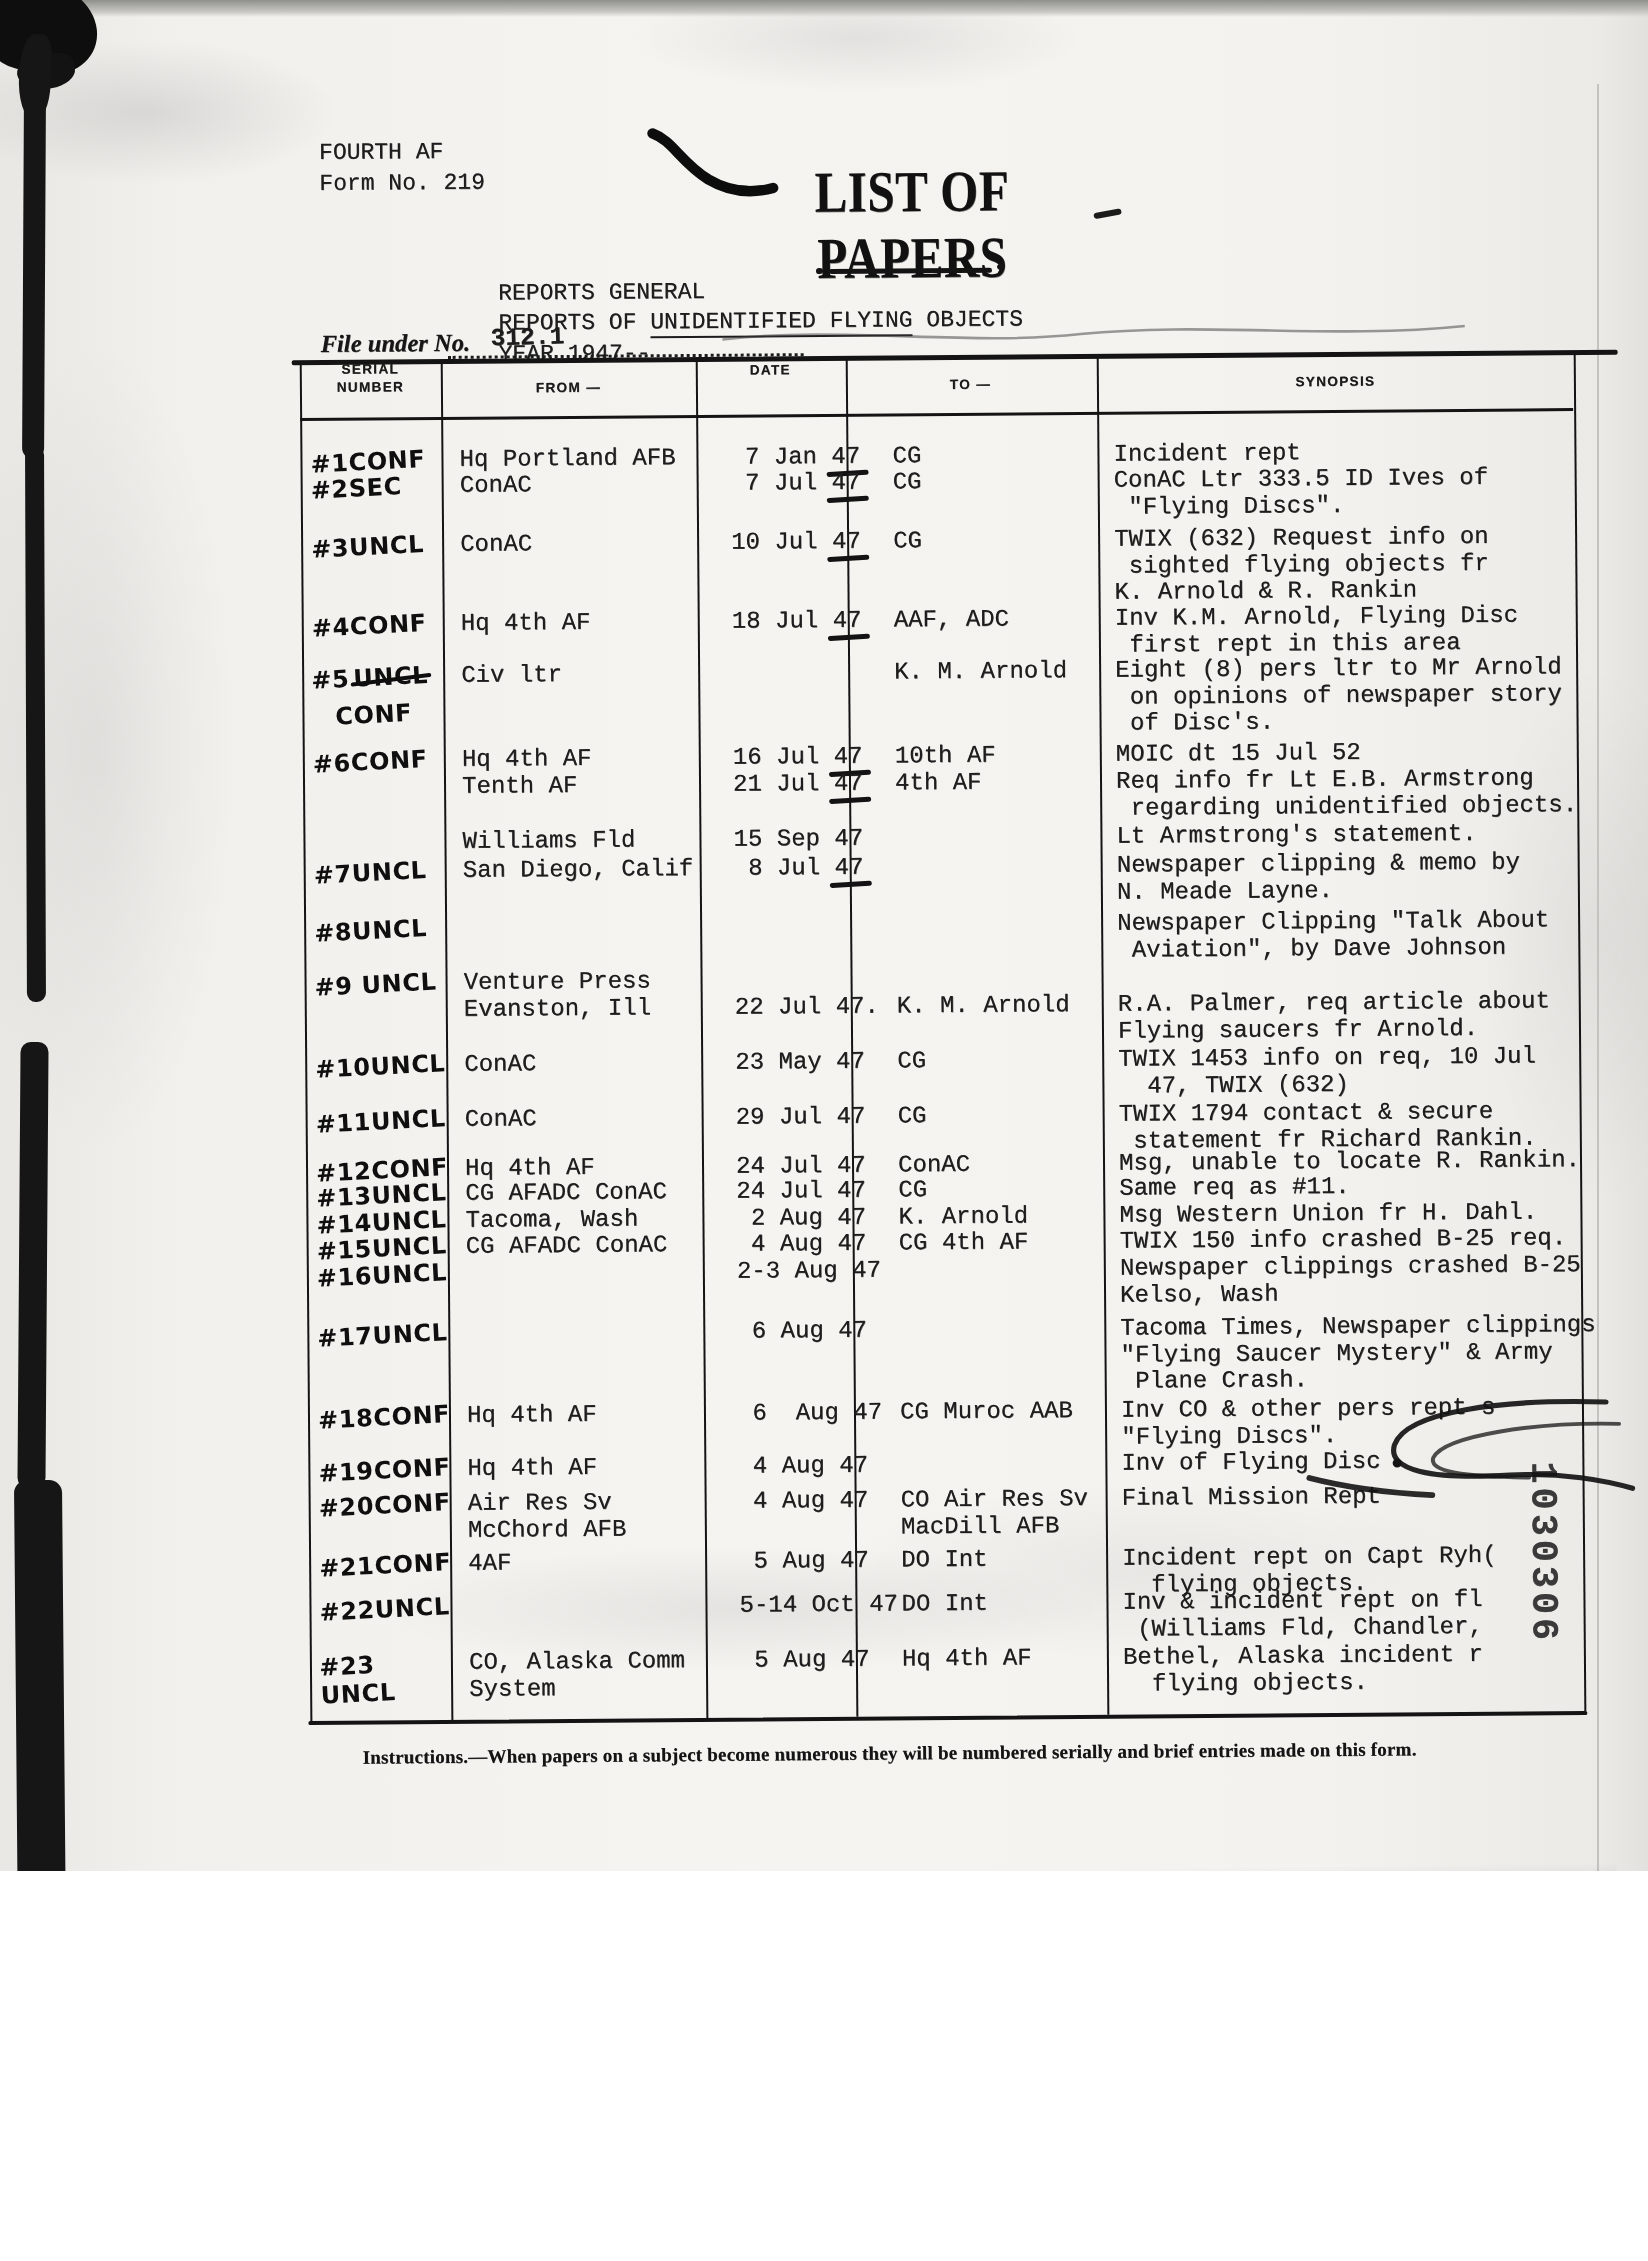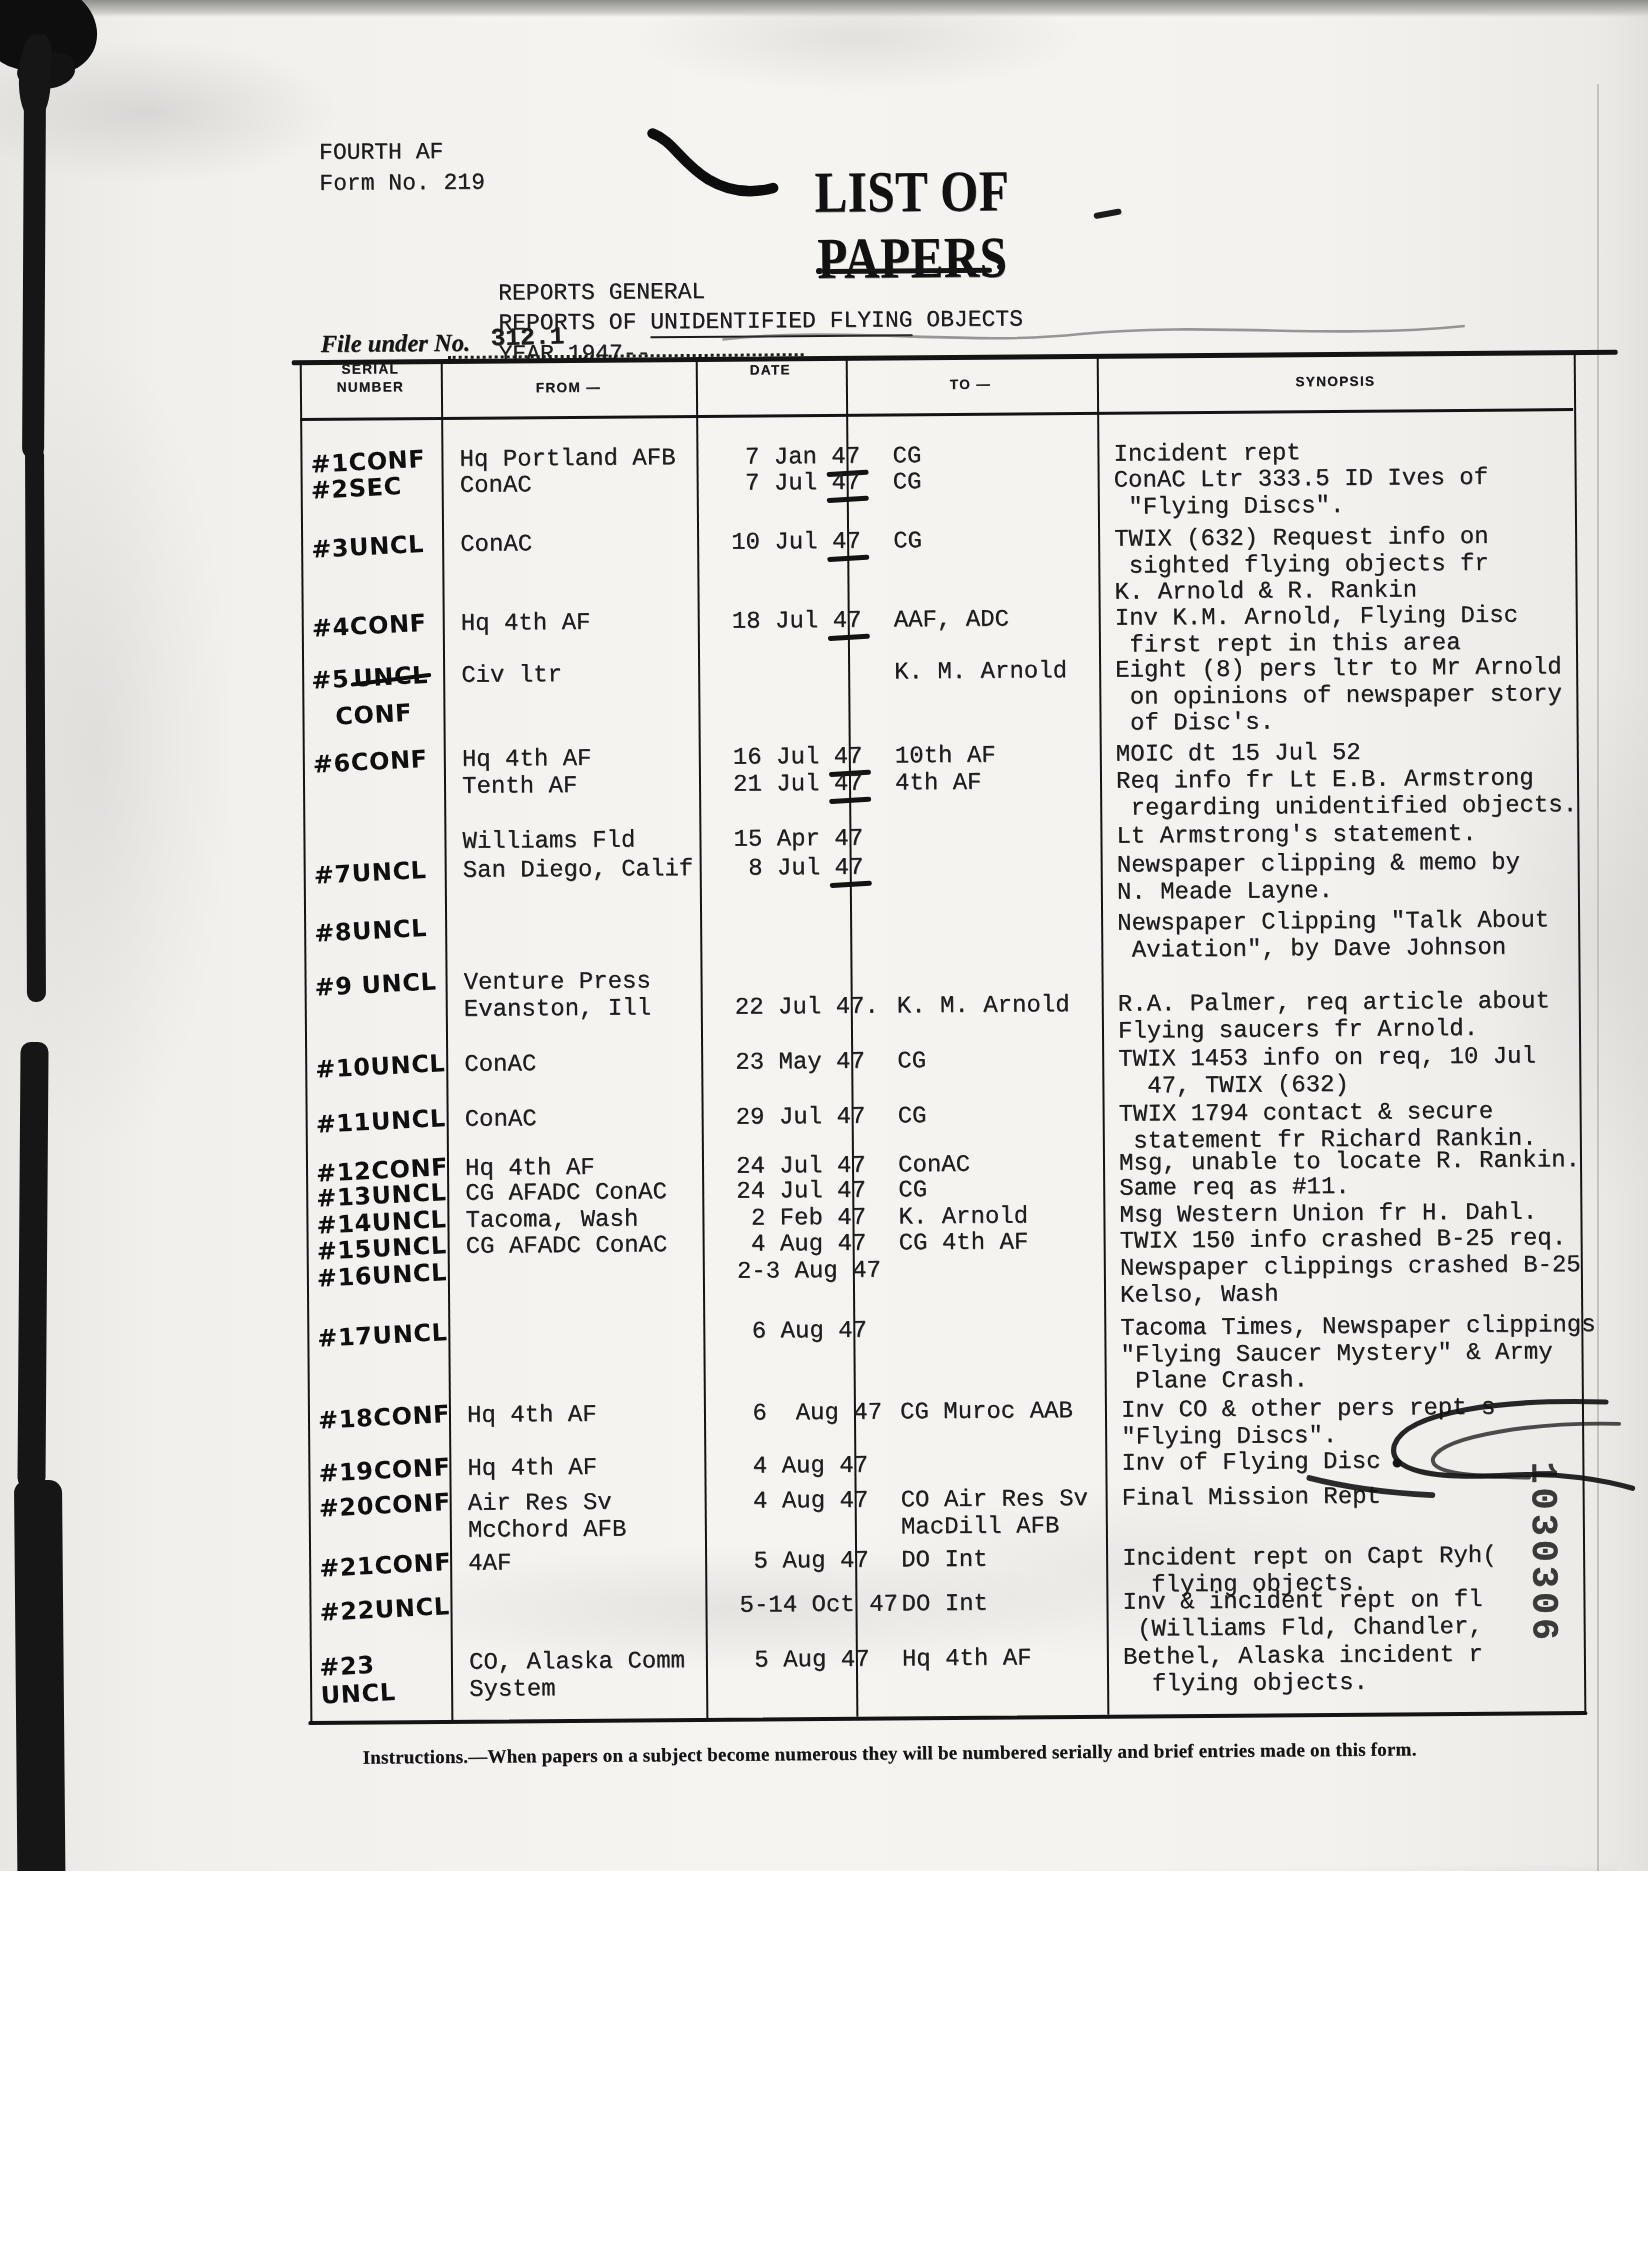--- a/index.html
+++ b/index.html
@@ -203,21 +203,21 @@
         </div>
         <div class="row" style="top: 771px;">
           <div class="cell c-from mono">Tenth AF</div>
           <div class="cell c-date mono">21 Jul <span class="penu">47</span></div>
           <div class="cell c-to mono">4th AF</div>
           <div class="cell c-syn mono">Req info fr Lt E.B. Armstrong
  regarding unidentified objects.</div>
         </div>
         <div class="row" style="top: 826px;">
           <div class="cell c-from mono">Williams Fld</div>
-          <div class="cell c-date mono">15 Apr 47</div>
+          <div class="cell c-date mono">15 Sep 47</div>
           <div class="cell c-syn mono">Lt Armstrong's statement.</div>
         </div>
         <div class="row" style="top: 855px;">
           <div class="cell c-serial hand">#7UNCL</div>
           <div class="cell c-from mono">San Diego, Calif</div>
           <div class="cell c-date mono"> 8 Jul <span class="penu">47</span></div>
           <div class="cell c-syn mono">Newspaper clipping &amp; memo by
 N. Meade Layne.</div>
         </div>
         <div class="row" style="top: 913px;">
@@ -262,21 +262,21 @@
         <div class="row" style="top: 1178px;">
           <div class="cell c-serial hand">#13UNCL</div>
           <div class="cell c-from mono">CG AFADC ConAC</div>
           <div class="cell c-date mono">24 Jul 47</div>
           <div class="cell c-to mono">CG</div>
           <div class="cell c-syn mono">Same req as #11.</div>
         </div>
         <div class="row" style="top: 1205px;">
           <div class="cell c-serial hand">#14UNCL</div>
           <div class="cell c-from mono">Tacoma, Wash</div>
-          <div class="cell c-date mono"> 2 Feb 47</div>
+          <div class="cell c-date mono"> 2 Aug 47</div>
           <div class="cell c-to mono">K. Arnold</div>
           <div class="cell c-syn mono">Msg Western Union fr H. Dahl.</div>
         </div>
         <div class="row" style="top: 1231px;">
           <div class="cell c-serial hand">#15UNCL</div>
           <div class="cell c-from mono">CG AFADC ConAC</div>
           <div class="cell c-date mono"> 4 Aug 47</div>
           <div class="cell c-to mono">CG 4th AF</div>
           <div class="cell c-syn mono">TWIX 150 info crashed B-25 req.</div>
         </div>

